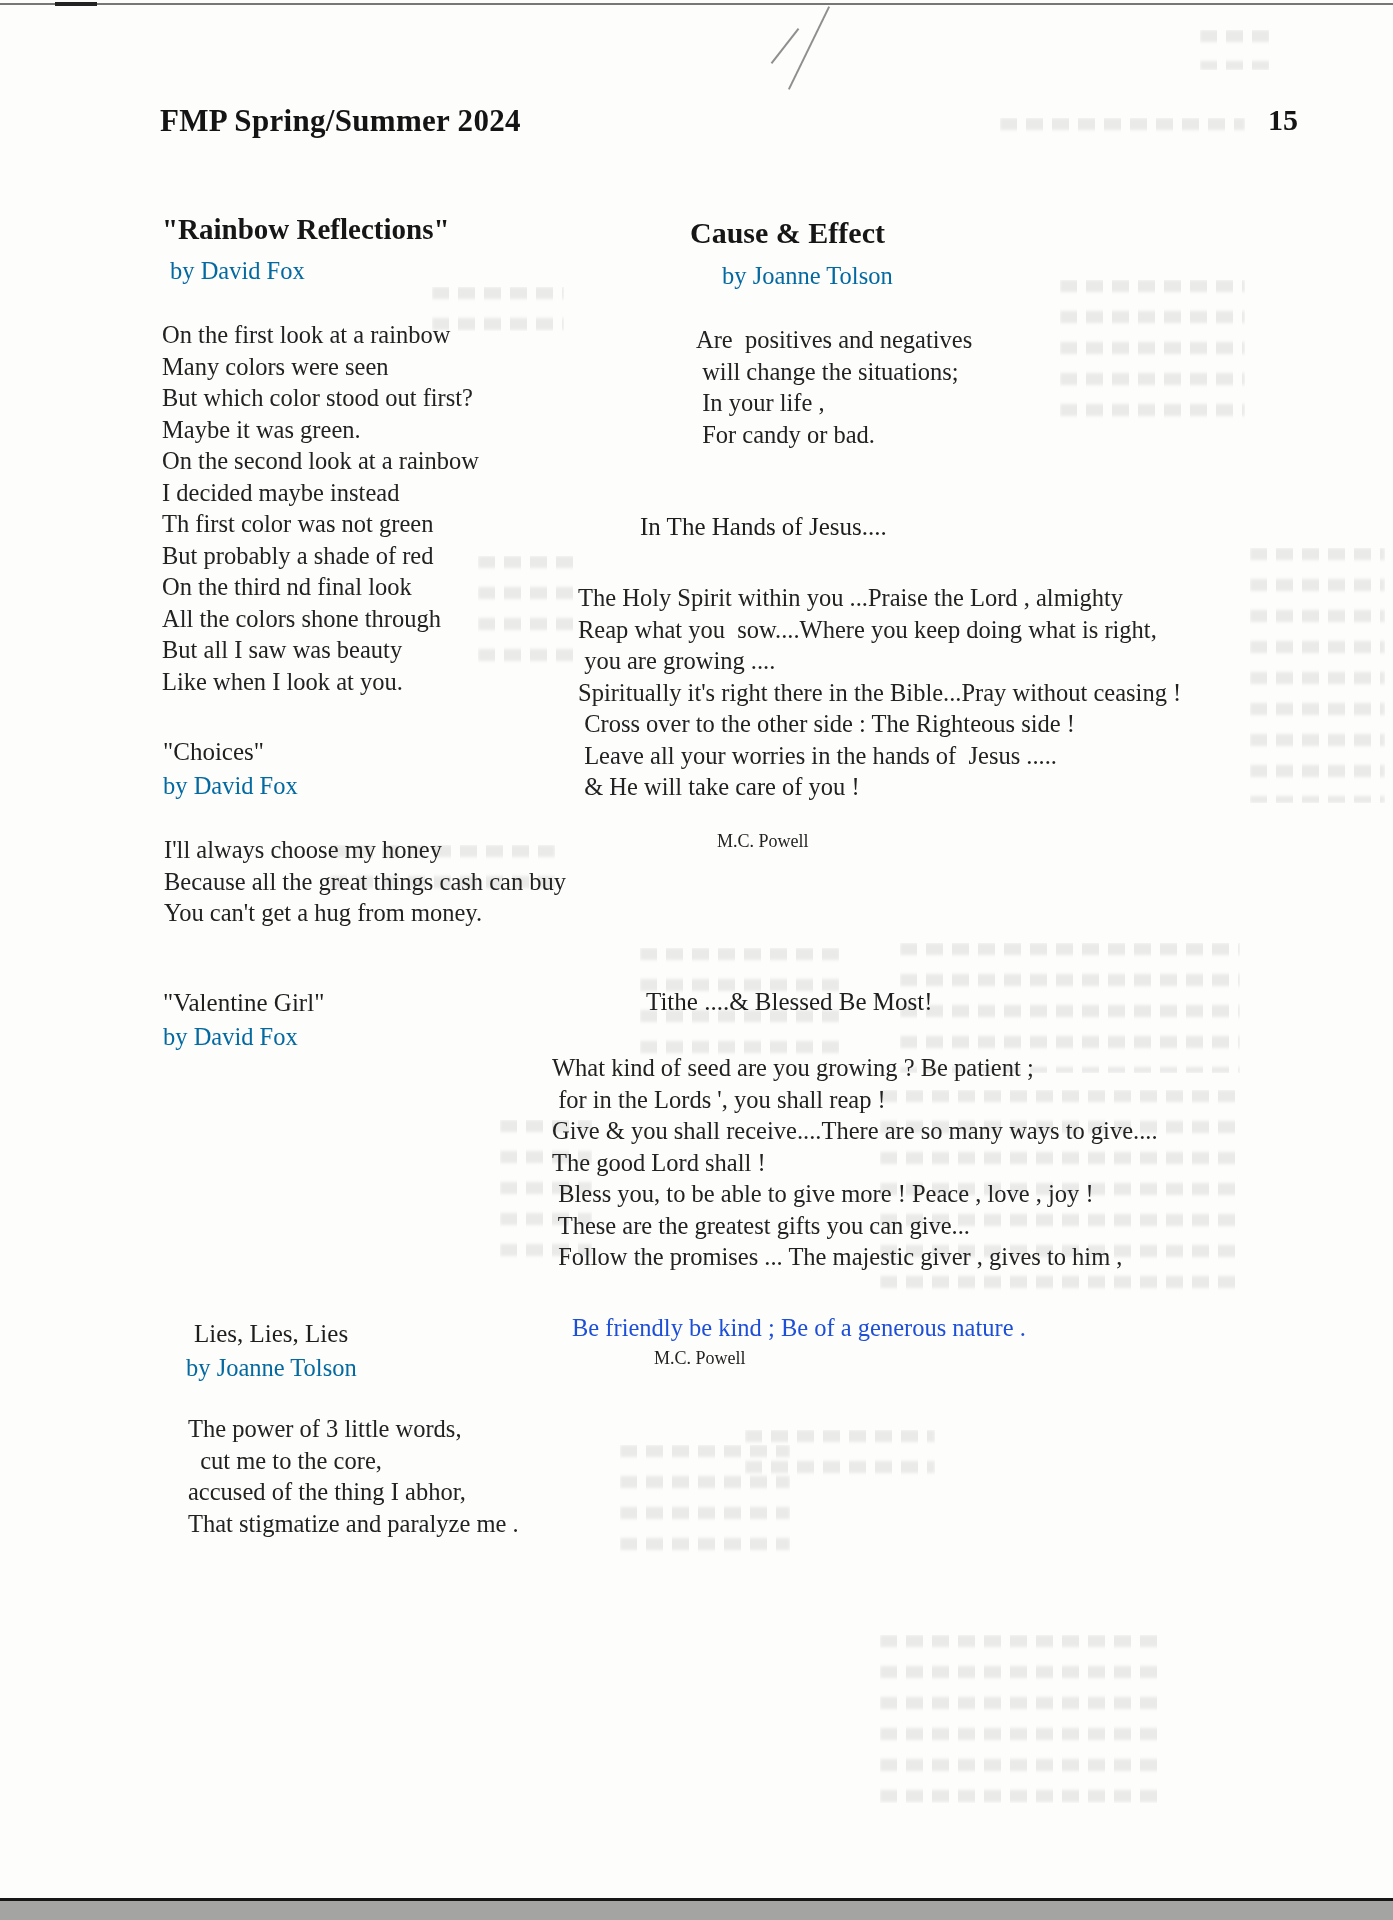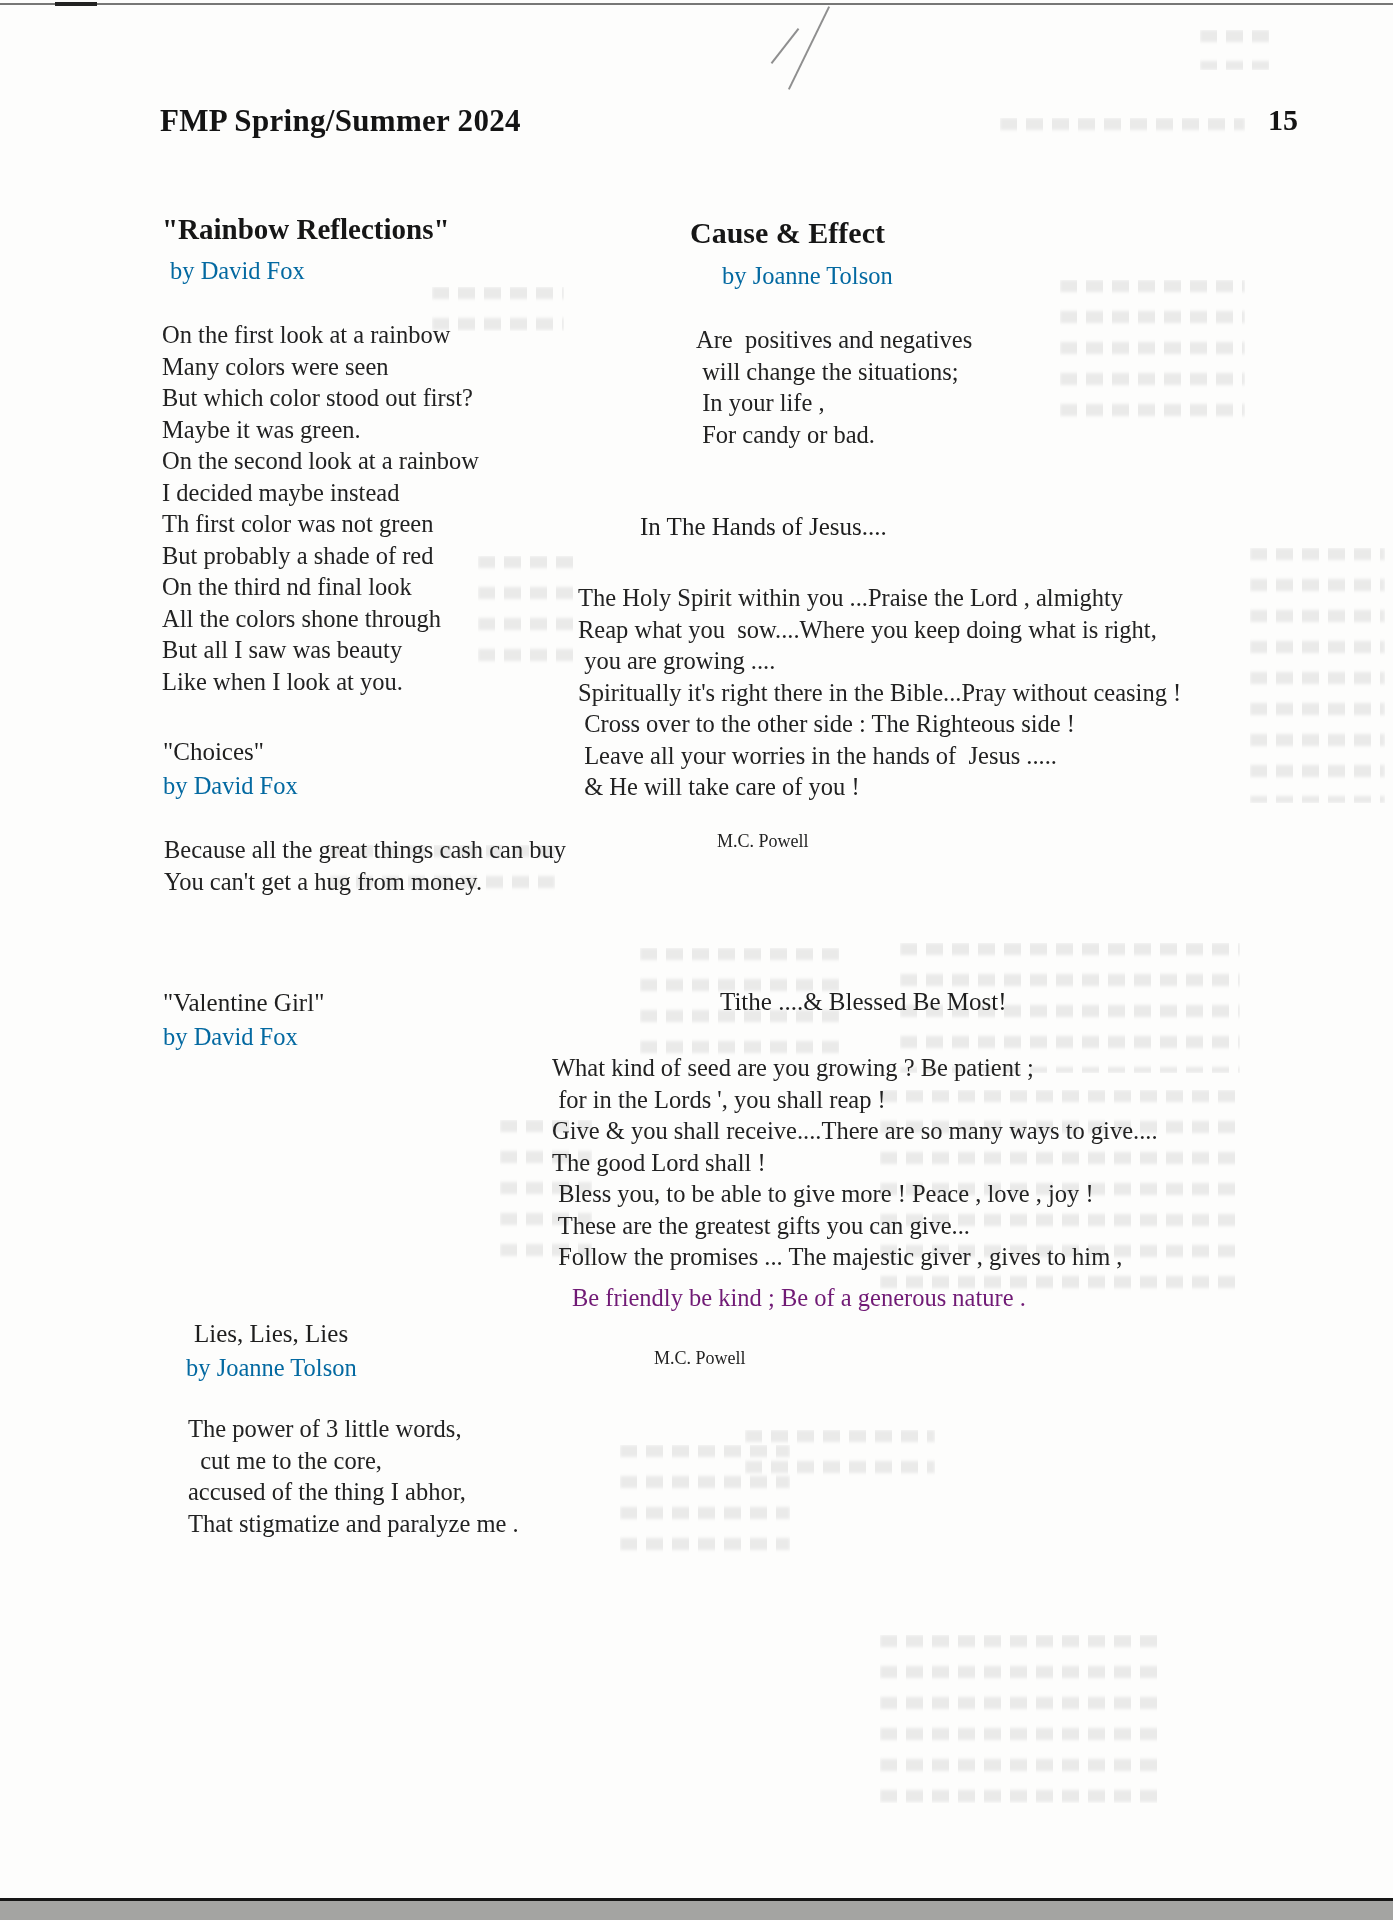--- a/index.html
+++ b/index.html
@@ -32,21 +32,21 @@
   
   .abs{position:absolute;white-space:pre;}
   .h-title{font-size:31px;font-weight:bold;letter-spacing:.3px;color:#141414;}
   .pagenum{font-size:30px;font-weight:bold;color:#141414;margin-left:40px;}
   .poem-title-bold{font-size:29px;font-weight:bold;color:#161616;}
   .poem-title{font-size:25px;color:#1e1e1e;}
   .byline{font-size:24.5px;color:#0369a1;}
   .poem-body{font-size:24.5px;line-height:31.5px;color:#222;}
   .poem-body .poem-line{white-space:pre;}
   .signature{font-size:18px;color:#222;}
-  .closing{font-size:24.5px;color:#701a75;}
+  .closing{font-size:24.5px;color:#1d4ed8;margin-top:30px;}
 </style>
 </head>
 <body>
 
 <div class="page">
 
   <div class="top-edge"></div>
   <div class="top-edge-dark"></div>
   <div class="slash slash-a"></div>
   <div class="slash slash-b"></div>
@@ -68,37 +68,37 @@
 
   <div class="abs h-title" style="left:160px;top:103px;">FMP Spring/Summer 2024</div>
   <div class="abs pagenum" style="left:1228px;top:103px;">15</div>
 
   <div class="abs poem-title-bold" style="left:162px;top:213px;">"Rainbow Reflections"</div>
   <div class="abs byline" style="left:170px;top:257px;">by David Fox</div>
   <div class="abs poem-body" style="left:162px;top:319px;"><div class="poem-line">On the first look at a rainbow</div><div class="poem-line">Many colors were seen</div><div class="poem-line">But which color stood out first?</div><div class="poem-line">Maybe it was green.</div><div class="poem-line">On the second look at a rainbow</div><div class="poem-line">I decided maybe instead</div><div class="poem-line">Th first color was not green</div><div class="poem-line">But probably a shade of red</div><div class="poem-line">On the third nd final look</div><div class="poem-line">All the colors shone through</div><div class="poem-line">But all I saw was beauty</div><div class="poem-line">Like when I look at you.</div></div>
 
   <div class="abs poem-title" style="left:163px;top:738px;">"Choices"</div>
   <div class="abs byline" style="left:163px;top:772px;">by David Fox</div>
-  <div class="abs poem-body" style="left:164px;top:834px;"><div class="poem-line">Because all the great things cash can buy</div><div class="poem-line">You can't get a hug from money.</div></div>
+  <div class="abs poem-body" style="left:164px;top:834px;"><div class="poem-line">I'll always choose my honey</div><div class="poem-line">Because all the great things cash can buy</div><div class="poem-line">You can't get a hug from money.</div></div>
 
   <div class="abs poem-title" style="left:163px;top:989px;">"Valentine Girl"</div>
   <div class="abs byline" style="left:163px;top:1023px;">by David Fox</div>
 
   <div class="abs poem-title" style="left:194px;top:1320px;">Lies, Lies, Lies</div>
   <div class="abs byline" style="left:186px;top:1354px;">by Joanne Tolson</div>
   <div class="abs poem-body" style="left:188px;top:1413px;"><div class="poem-line">The power of 3 little words,</div><div class="poem-line">  cut me to the core,</div><div class="poem-line">accused of the thing I abhor,</div><div class="poem-line">That stigmatize and paralyze me .</div></div>
 
   <div class="abs poem-title-bold" style="left:690px;top:216px;font-size:30px;">Cause &amp; Effect</div>
   <div class="abs byline" style="left:722px;top:262px;">by Joanne Tolson</div>
   <div class="abs poem-body" style="left:696px;top:324px;"><div class="poem-line">Are  positives and negatives</div><div class="poem-line"> will change the situations;</div><div class="poem-line"> In your life ,</div><div class="poem-line"> For candy or bad.</div></div>
 
   <div class="abs poem-title" style="left:640px;top:513px;">In The Hands of Jesus....</div>
   <div class="abs poem-body" style="left:578px;top:582px;"><div class="poem-line">The Holy Spirit within you ...Praise the Lord , almighty</div><div class="poem-line">Reap what you  sow....Where you keep doing what is right,</div><div class="poem-line"> you are growing ....</div><div class="poem-line">Spiritually it's right there in the Bible...Pray without ceasing !</div><div class="poem-line"> Cross over to the other side : The Righteous side !</div><div class="poem-line"> Leave all your worries in the hands of  Jesus .....</div><div class="poem-line"> &amp; He will take care of you !</div></div>
   <div class="abs signature" style="left:717px;top:831px;">M.C. Powell</div>
 
-  <div class="abs poem-title" style="left:720px;top:988px;">Tithe ....&amp; Blessed Be Most!</div>
+  <div class="abs poem-title" style="left:646px;top:988px;">Tithe ....&amp; Blessed Be Most!</div>
   <div class="abs poem-body" style="left:552px;top:1052px;"><div class="poem-line">What kind of seed are you growing ? Be patient ;</div><div class="poem-line"> for in the Lords ', you shall reap !</div><div class="poem-line">Give &amp; you shall receive....There are so many ways to give....</div><div class="poem-line">The good Lord shall !</div><div class="poem-line"> Bless you, to be able to give more ! Peace , love , joy !</div><div class="poem-line"> These are the greatest gifts you can give...</div><div class="poem-line"> Follow the promises ... The majestic giver , gives to him ,</div></div>
   <div class="abs closing" style="left:572px;top:1284px;">Be friendly be kind ; Be of a generous nature .</div>
   <div class="abs signature" style="left:654px;top:1348px;">M.C. Powell</div>
 
   <div class="bottom-line"></div>
   <div class="bottom-band"></div>
 </div>
 
 </body></html>

